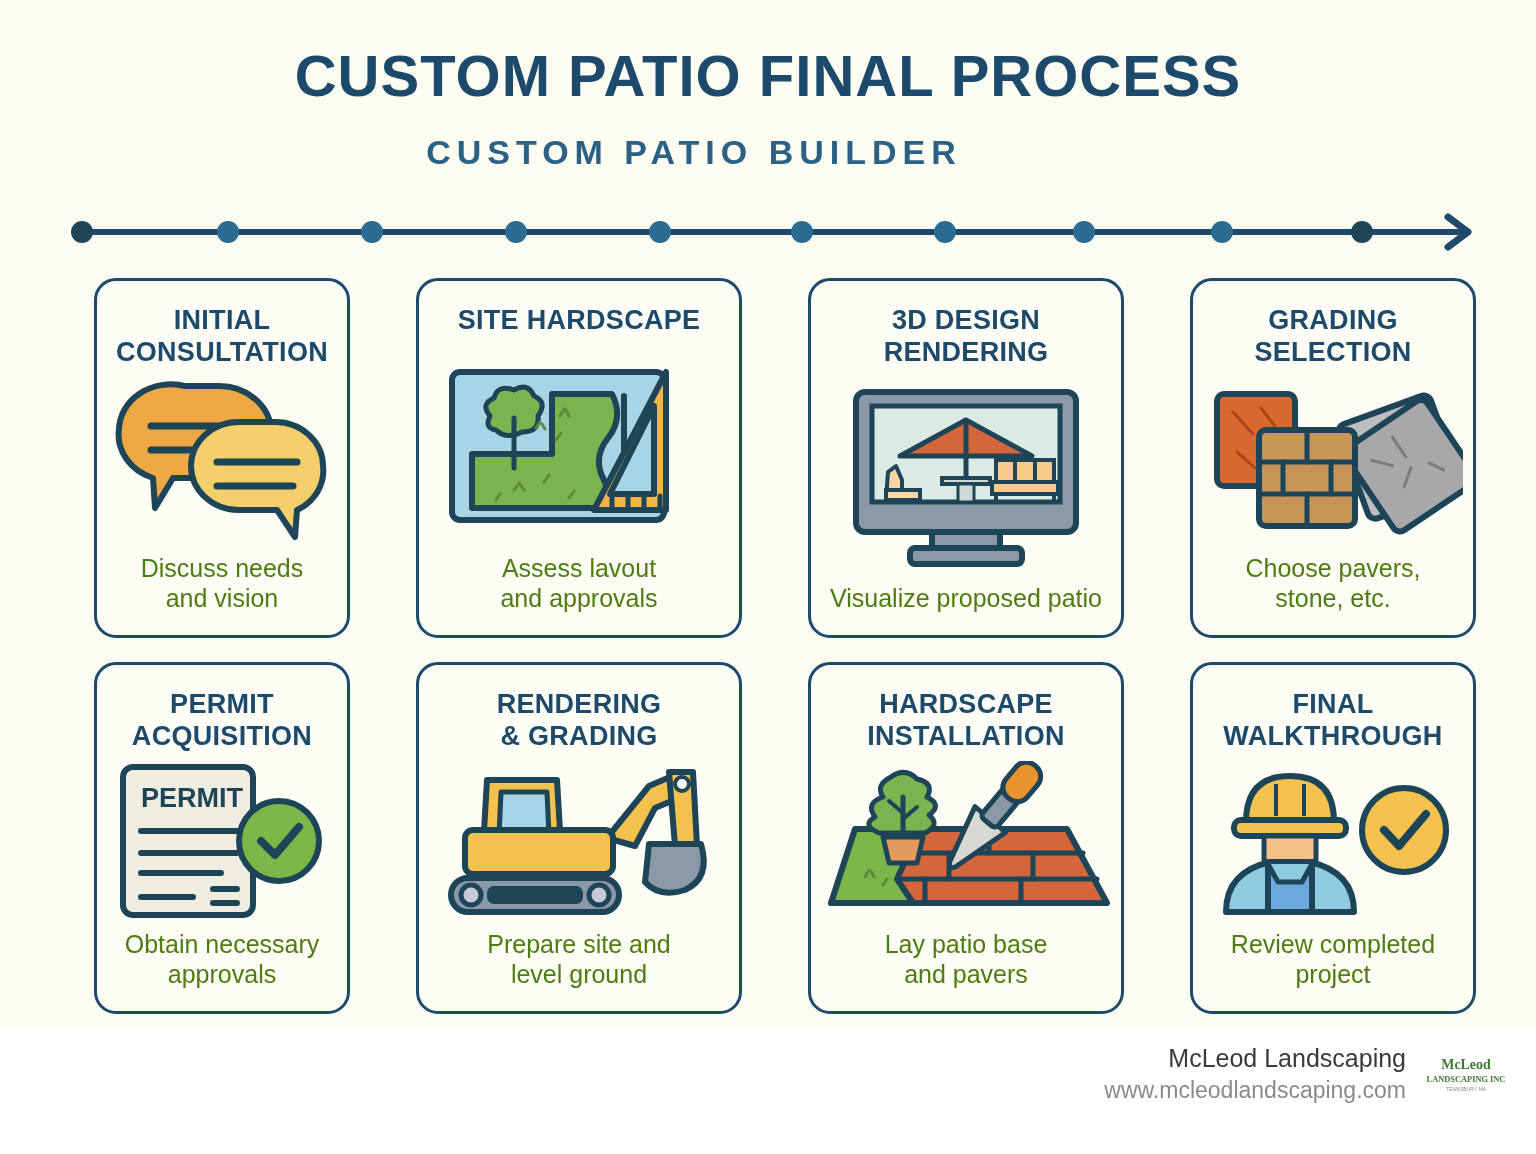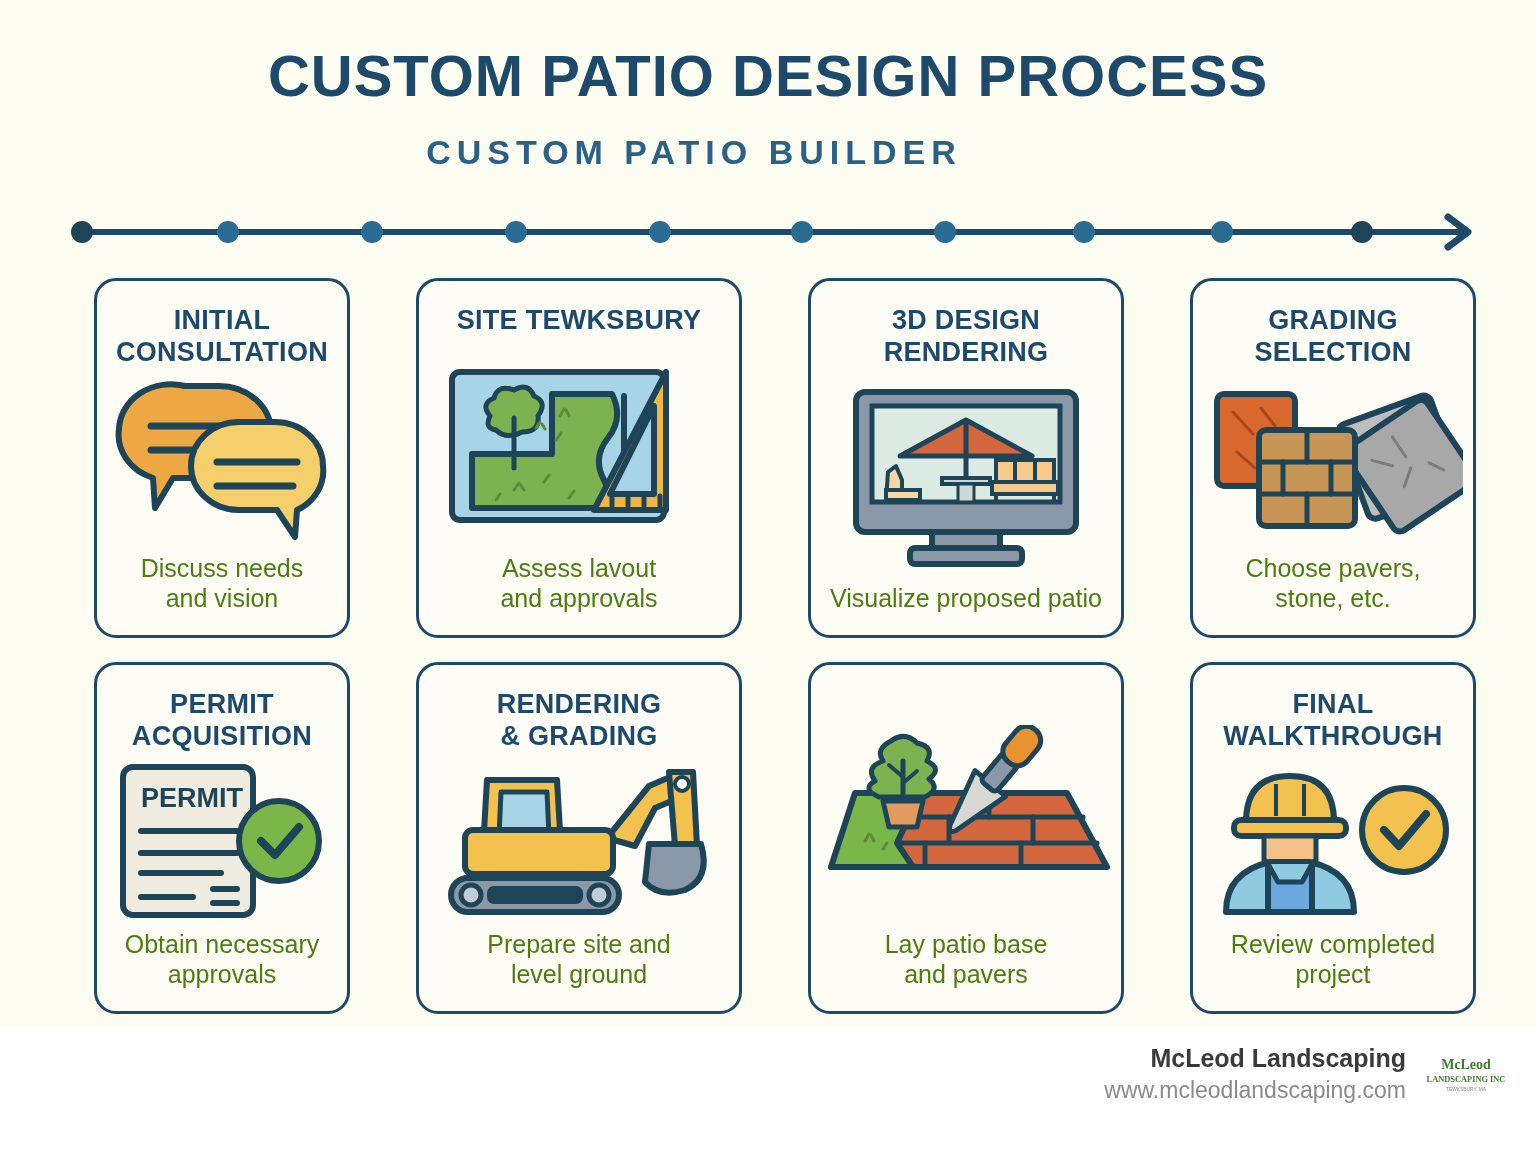--- a/index.html
+++ b/index.html
@@ -81,37 +81,37 @@
     margin-bottom:12px;
   }
 
   
   .footer{
     position:absolute;right:28px;top:1042px;
     display:flex;align-items:center;gap:18px;
   }
   .footer-text{text-align:right;}
   .footer-name{
-    font-size:25px;font-weight:bold;color:#3a3a3a;
+    font-size:25px;font-weight:normal;color:#3a3a3a;
     line-height:1.3;
   }
   .footer-url{
     font-size:23px;color:#8a8a8a;line-height:1.35;
   }
   .footer-logo{
     width:84px;height:46px;display:block;
   }
 </style>
 </head>
 <body>
 
 <div id="infographic">
   <div class="canvas"></div>
 
-  <div class="title">CUSTOM PATIO DESIGN PROCESS</div>
+  <div class="title">CUSTOM PATIO FINAL PROCESS</div>
   <div class="subtitle">CUSTOM PATIO BUILDER</div>
 
   <div class="timeline">
     <svg width="1536" height="55" viewBox="0 0 1536 55">
       <line x1="82" y1="27" x2="1468" y2="27" stroke="#1d4a6b" stroke-width="6"></line>
       <polyline points="1448,12 1468,27 1448,42" fill="none" stroke="#1d4a6b" stroke-width="7" stroke-linecap="round" stroke-linejoin="round"></polyline>
       <circle cx="82" cy="27" r="11" fill="#1d4457"></circle>
       <circle cx="228" cy="27" r="11" fill="#2a6b91"></circle>
       <circle cx="372" cy="27" r="11" fill="#2a6b91"></circle>
       <circle cx="516" cy="27" r="11" fill="#2a6b91"></circle>
@@ -142,21 +142,21 @@
         </svg>
       </div>
       <div class="card-desc">
         <div>Discuss needs</div>
         <div>and vision</div>
       </div>
     </div>
 
     <div class="card">
       <div class="card-title">
-        <div>SITE TEWKSBURY</div>
+        <div>SITE HARDSCAPE</div>
       </div>
       <div class="card-icon">
         <svg width="270" height="175" viewBox="0 0 270 175">
           <rect x="8" y="14" width="212" height="148" rx="8" fill="#a8d4e8" stroke="#1d4457" stroke-width="6"></rect>
           <path d="M28 96 L108 96 L108 36 L168 36 Q180 60 164 80 Q148 100 160 122 Q170 142 150 150 L28 150 Z" fill="#7cb24f" stroke="#1d4457" stroke-width="6" stroke-linejoin="round"></path>
           <line x1="180" y1="38" x2="180" y2="96" stroke="#1d4457" stroke-width="6" stroke-linecap="round"></line>
           <path d="M46 58 Q36 46 50 40 Q54 26 70 32 Q84 24 90 38 Q104 44 94 58 Q96 74 78 74 Q62 82 52 72 Q40 70 46 58 Z" fill="#7cb24f" stroke="#1d4457" stroke-width="5" stroke-linejoin="round"></path>
           <line x1="70" y1="60" x2="70" y2="110" stroke="#1d4457" stroke-width="5" stroke-linecap="round"></line>
           <g stroke="#5d8a3c" stroke-width="3" stroke-linecap="round" fill="none">
             <path d="M92 70 l4 -6 M98 66 l3 5"></path>
@@ -303,20 +303,24 @@
           <circle cx="170" cy="129" r="10" fill="#c2cbd6" stroke="#1d4457" stroke-width="5"></circle>
         </svg>
       </div>
       <div class="card-desc">
         <div>Prepare site and</div>
         <div>level ground</div>
       </div>
     </div>
 
     <div class="card">
+      <div class="card-title">
+        <div>HARDSCAPE</div>
+        <div>INSTALLATION</div>
+      </div>
       <div class="card-icon">
         <svg width="290" height="160" viewBox="0 0 290 160">
           <path d="M98 68 L246 68 L286 142 L10 142 Z" fill="#d4663d" stroke="#1d4457" stroke-width="6" stroke-linejoin="round"></path>
           <g stroke="#1d4457" stroke-width="5" stroke-linecap="round">
             <line x1="88" y1="92" x2="262" y2="92"></line>
             <line x1="72" y1="118" x2="276" y2="118"></line>
             <line x1="168" y1="68" x2="168" y2="92"></line>
             <line x1="128" y1="92" x2="128" y2="118"></line>
             <line x1="212" y1="92" x2="212" y2="118"></line>
             <line x1="104" y1="118" x2="104" y2="142"></line>

